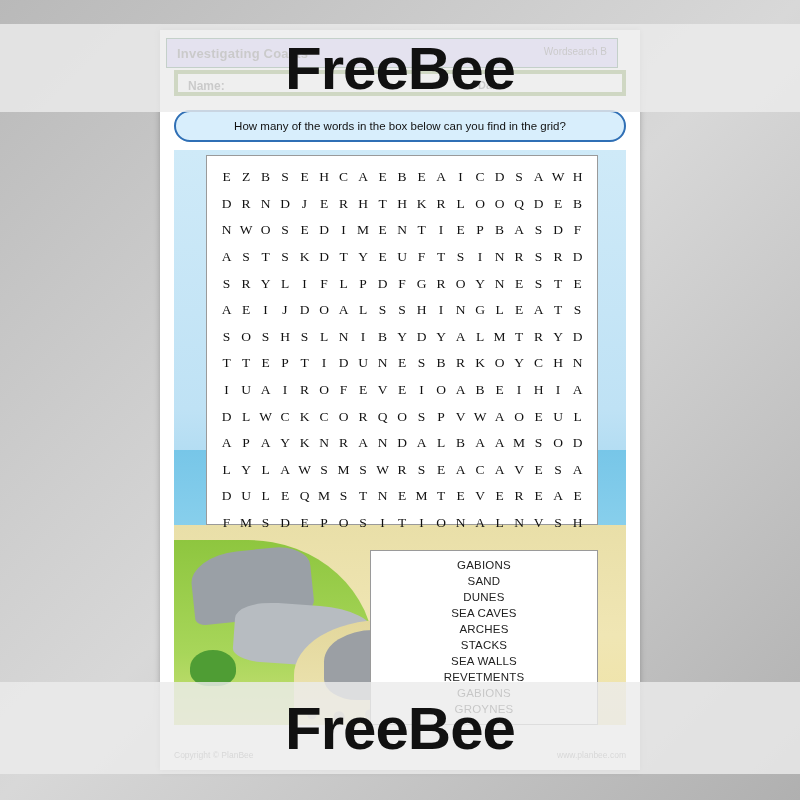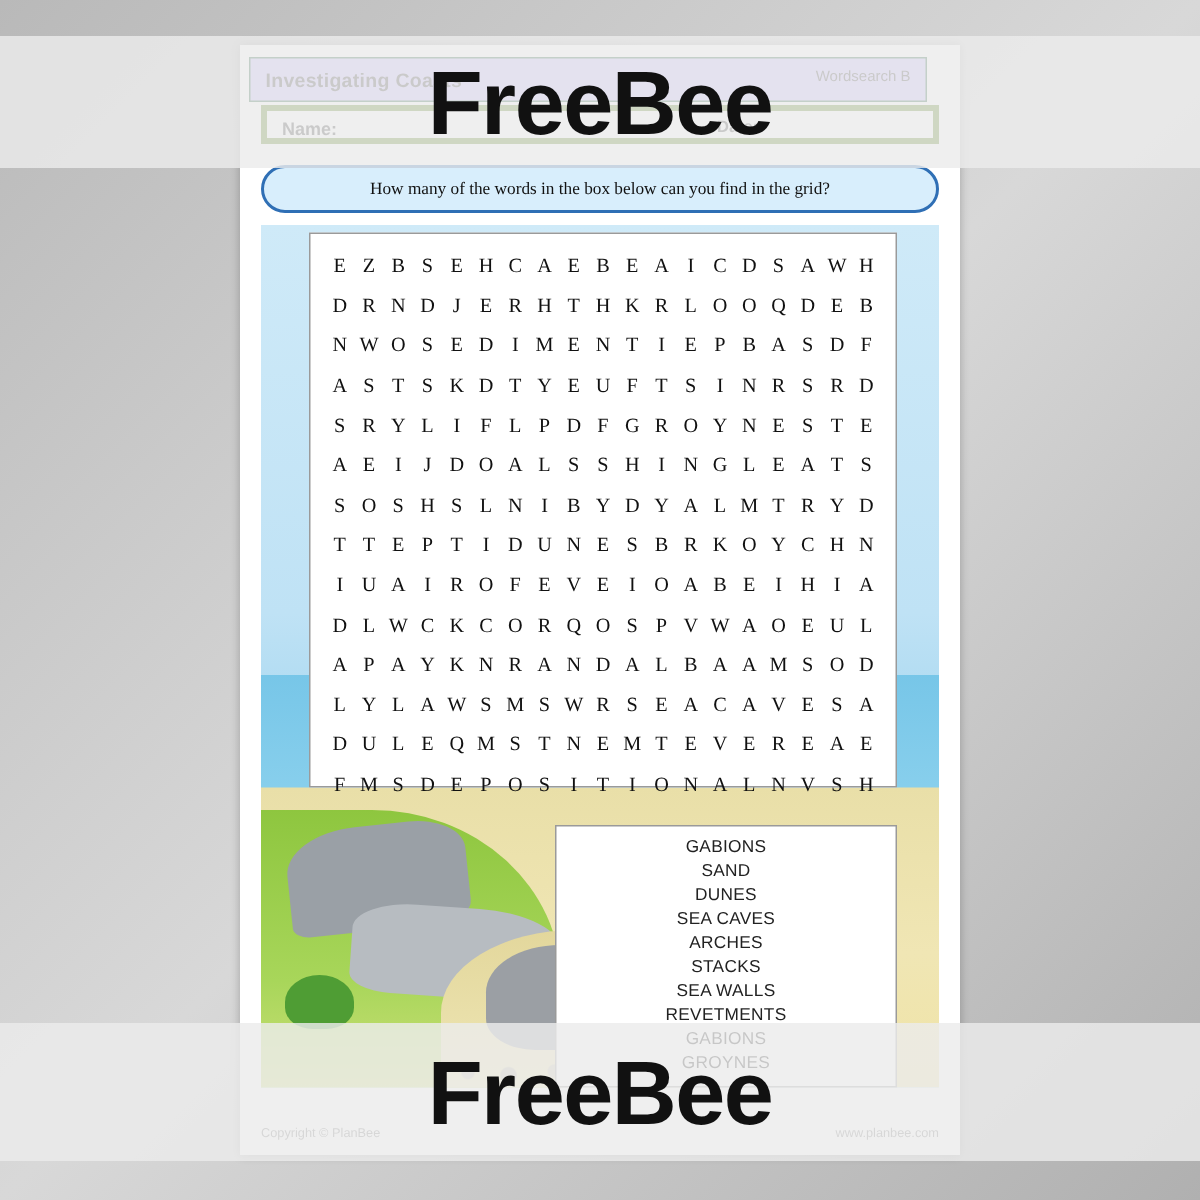--- a/index.html
+++ b/index.html
@@ -99,21 +99,20 @@
     border-radius: 16px;
     background: #d8eefc;
     box-sizing: border-box;
     display: flex;
     align-items: center;
     justify-content: center;
   }
   .pill span {
     font-size: 11.5px;
     color: #111;
-    font-family: Liberation Serif, serif;
   }
 
   
   .scene {
     position: absolute;
     left: 14px;
     top: 120px;
     width: 452px;
     height: 575px;
     overflow: hidden;

